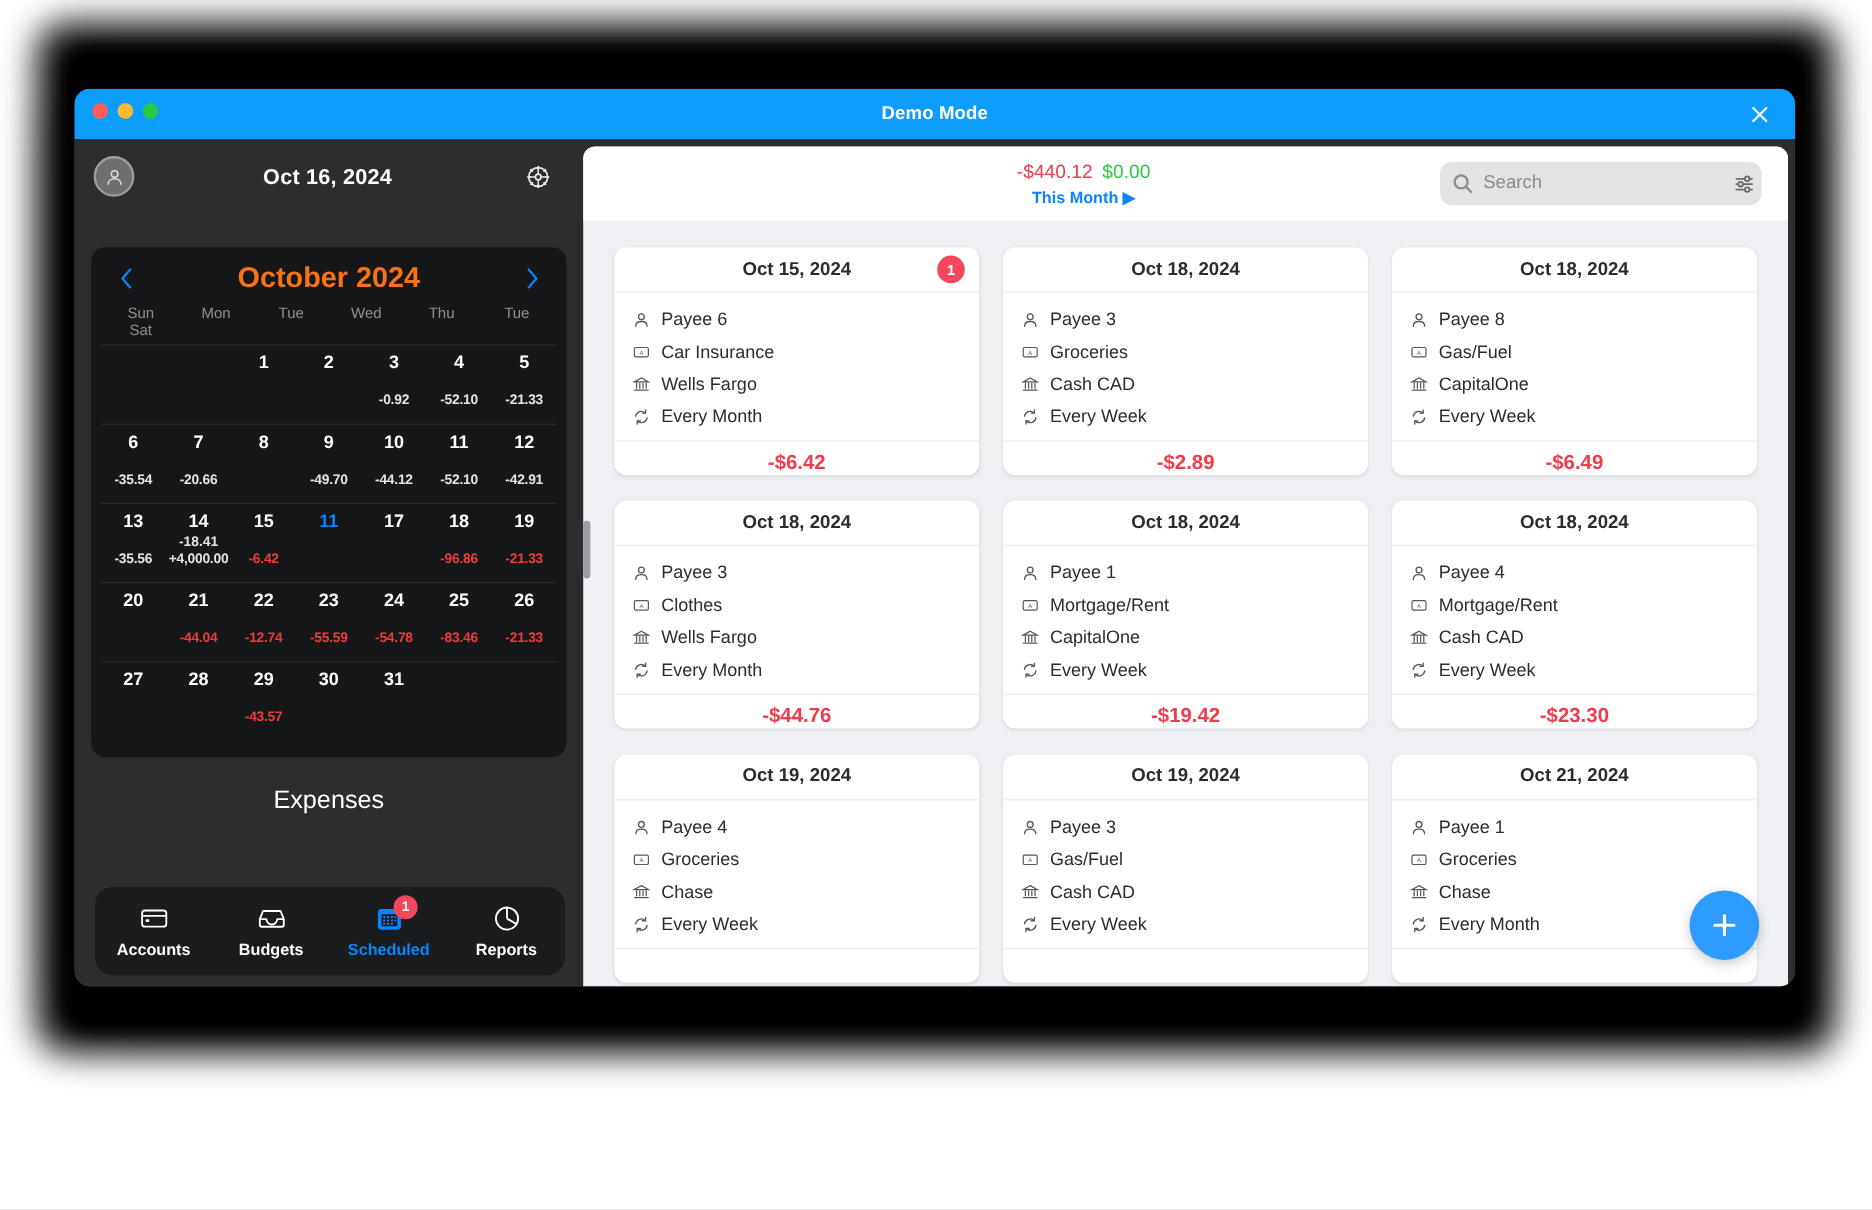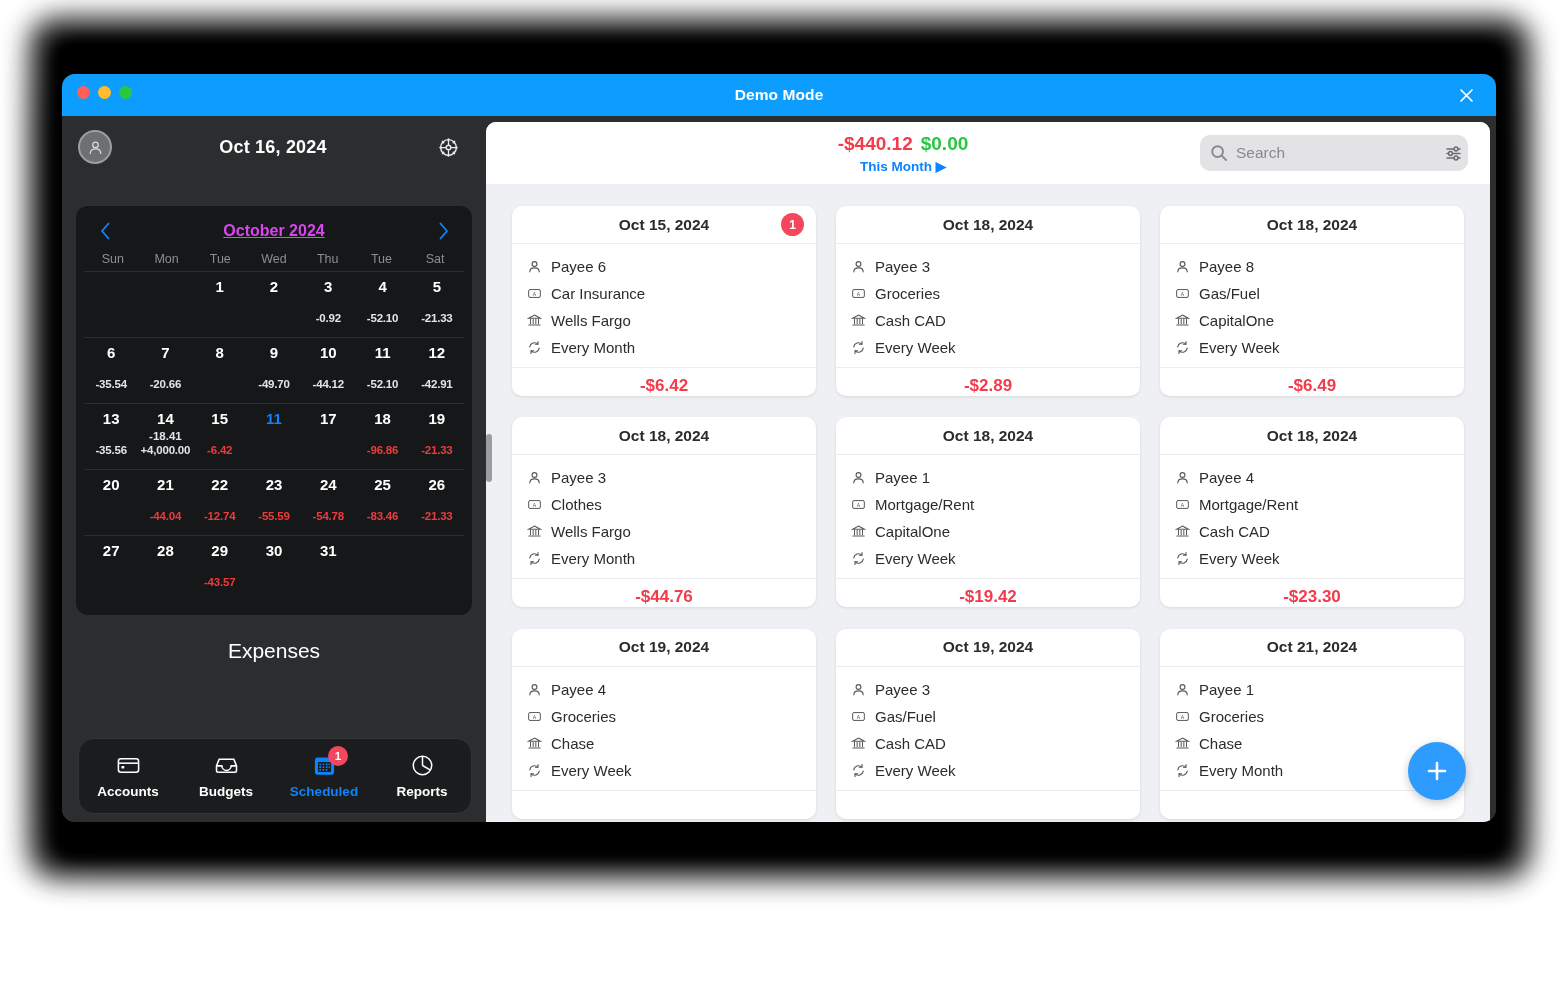--- a/index.html
+++ b/index.html
@@ -144,28 +144,27 @@
   .cal-arrow {
     width: 26px; height: 26px;
     color: #0a84ff;
     display: flex; align-items: center; justify-content: center;
     cursor: pointer;
     font-size: 22px;
     line-height: 1;
   }
   .cal-title {
     flex: 1; text-align: center;
-    color: #d946ef;
-    font-size: 16px;
+    color: #f97316;
+    font-size: 24px;
     font-weight: bold;
-    text-decoration: underline;
   }
   .dow-row {
     display: grid;
-    grid-template-columns: repeat(7, 1fr);
+    grid-template-columns: repeat(6, 1fr);
     padding: 0 2px 5px 2px;
   }
   .dow {
     text-align: center;
     color: #8c8f91;
     font-size: 12.5px;
   }
   .cal-grid {
     display: grid;
     grid-template-columns: repeat(7, 1fr);
@@ -285,21 +284,21 @@
     background: #ffffff;
     display: flex;
     align-items: center;
     padding: 0 22px 0 0;
   }
   .totals {
     flex: 1;
     text-align: center;
     padding-left: 120px;
   }
-  .totals-line1 { font-size: 19px; font-weight: bold; }
+  .totals-line1 { font-size: 16px; font-weight: normal; }
   .totals-neg { color: #f23b4b; }
   .totals-pos { color: #28c840; margin-left: 8px; }
   .totals-line2 {
     margin-top: 3px;
     color: #0a84ff;
     font-size: 13.5px;
     font-weight: bold;
     cursor: pointer;
   }
   .searchbox {

